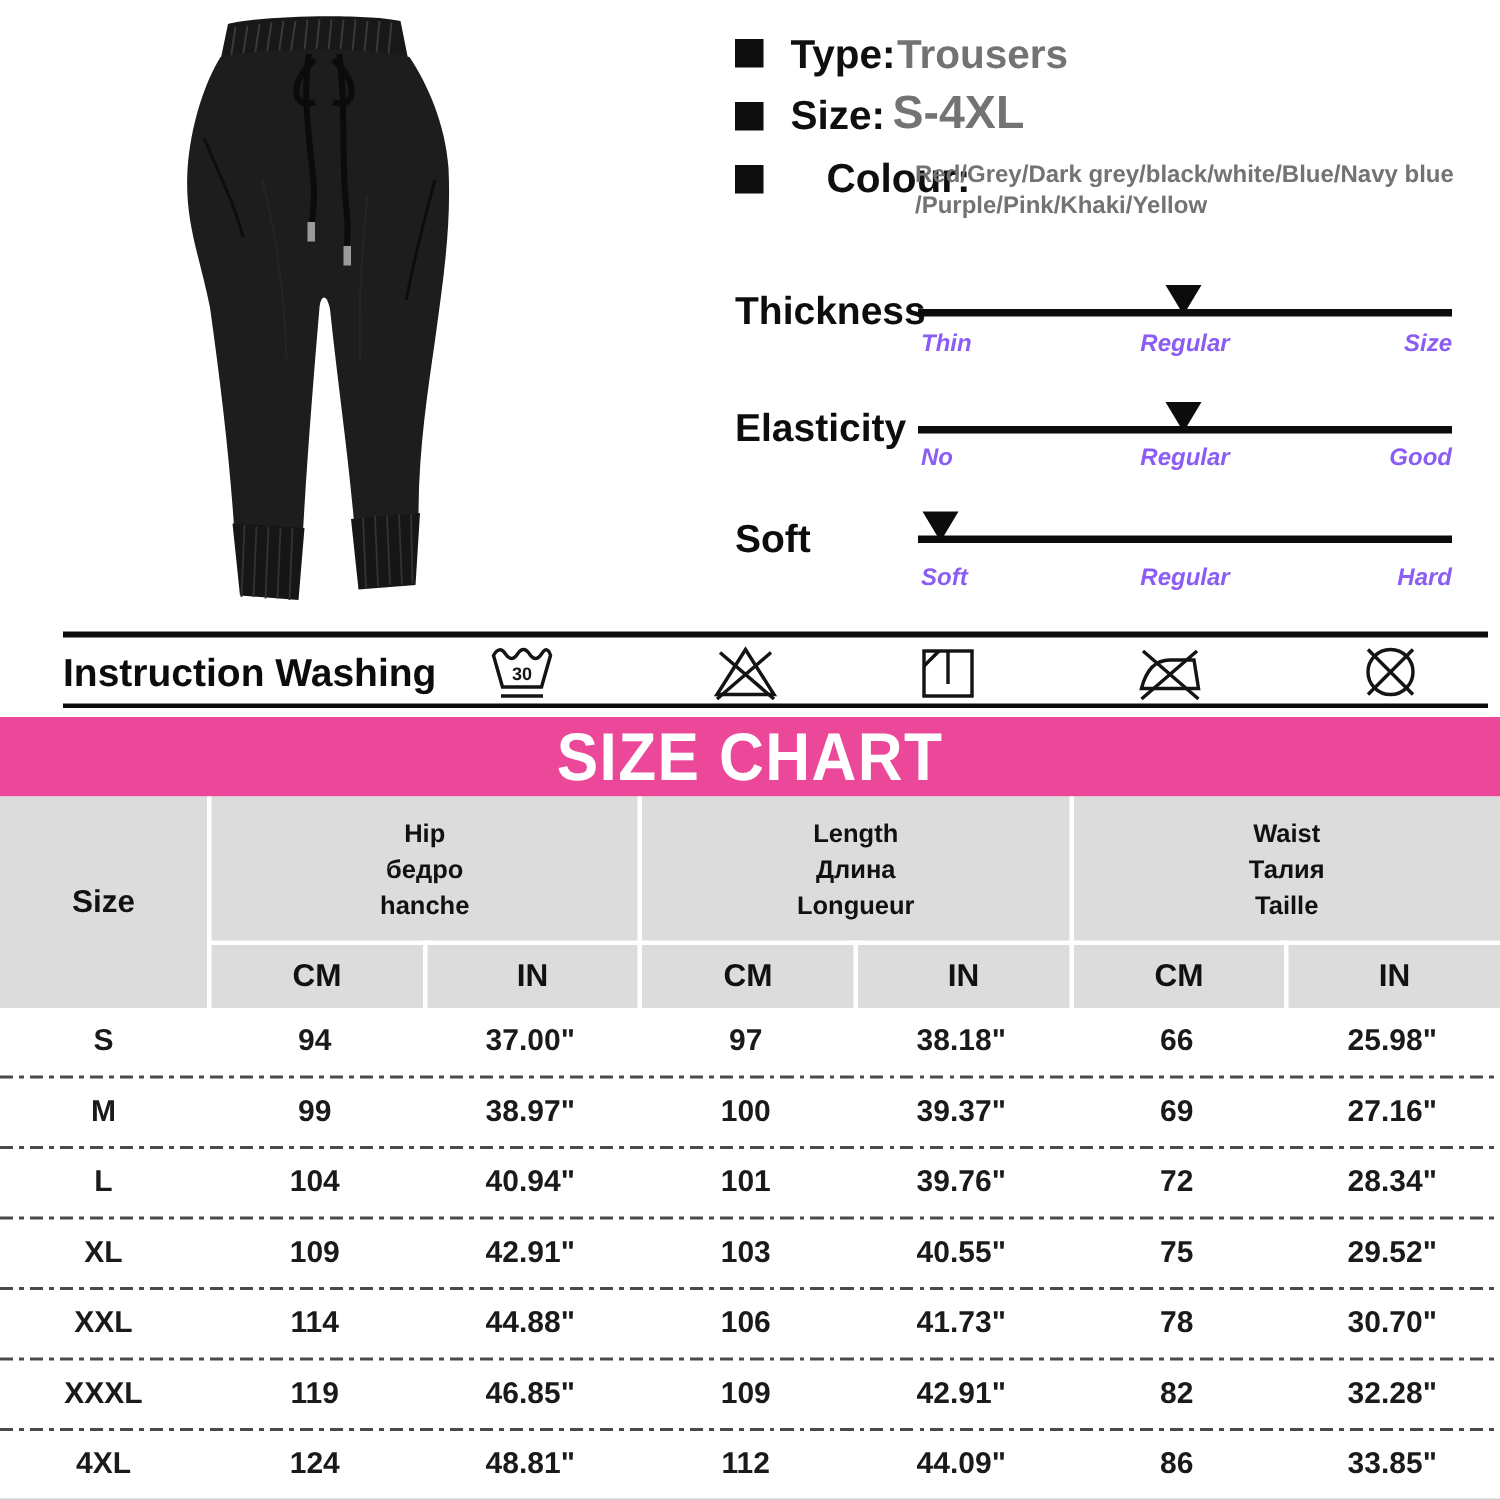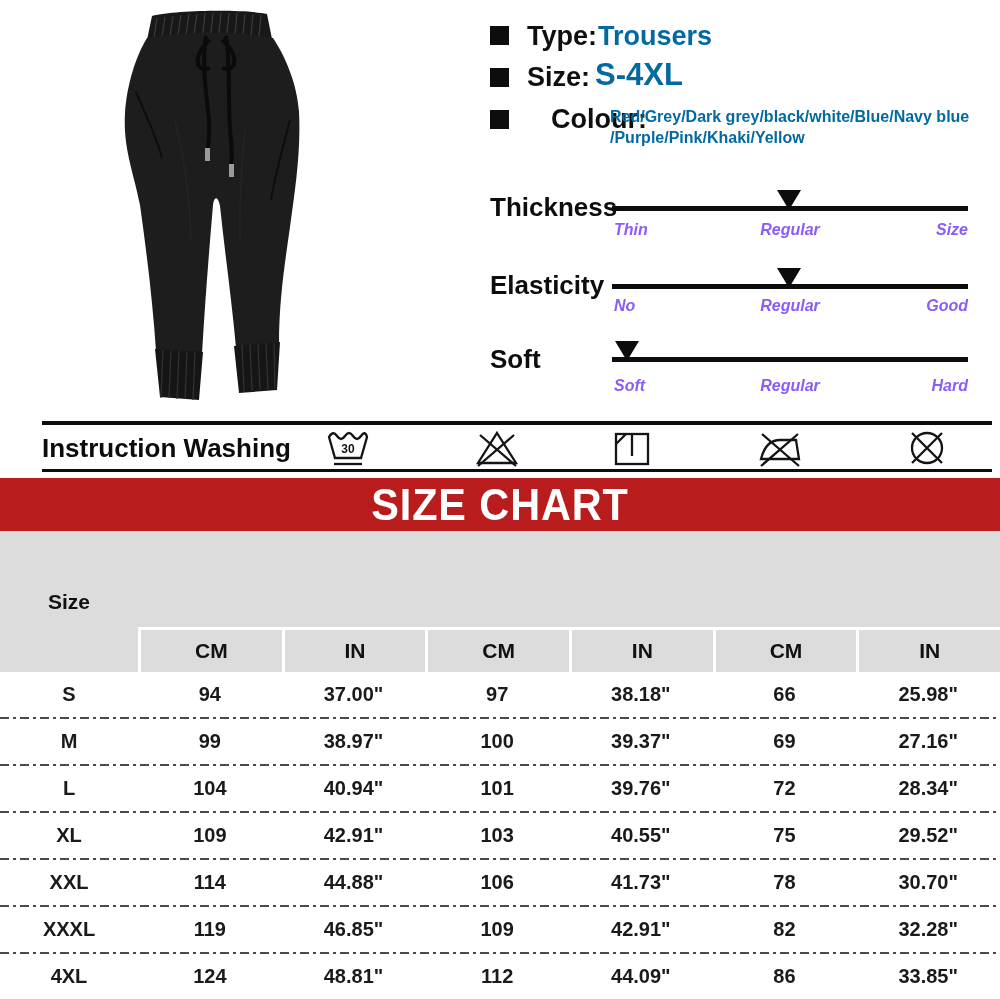--- a/index.html
+++ b/index.html
@@ -3,21 +3,21 @@
 <meta charset="utf-8">
 <style>
   html,body{margin:0;padding:0;}
   body{width:1000px;height:1000px;position:relative;background:#fff;
        font-family:"Liberation Sans", sans-serif;color:#111;overflow:hidden;}
   .abs{position:absolute;}
 
   
   .bullet{position:absolute;width:19px;height:19px;background:#0d0d0d;}
   .attr-label{position:absolute;font-size:27px;font-weight:600;color:#0f0f0f;}
-  .attr-value{position:absolute;font-size:27px;font-weight:600;color:#0369a1;}
+  .attr-value{position:absolute;font-size:27px;font-weight:600;color:#737373;}
   .attr-value.big{font-size:31px;}
   .attr-value.small{font-size:16px;font-weight:700;line-height:21px;width:375px;white-space:pre-line;}
 
   
   .slider-name{position:absolute;left:490px;font-size:26px;font-weight:600;color:#0d0d0d;}
   .track{position:absolute;left:612px;width:356px;height:5px;background:#0c0c0c;}
   .marker{position:absolute;top:-16px;width:0;height:0;transform:translateX(-50%);
           border-left:12px solid transparent;border-right:12px solid transparent;
           border-top:20px solid #0c0c0c;}
   .scale{position:absolute;left:612px;width:356px;height:20px;font-size:16px;
@@ -145,26 +145,41 @@
 <svg class="wicon" style="left:757px;" width="46" height="44" viewBox="0 0 46 44">
   <path d="M4,33 L42,33 L39,14 L23,14 C13,14 7,21 4,33 Z"></path>
   <path d="M5,8 L42,40 M41,8 L4,40"></path>
 </svg>
 <svg class="wicon" style="left:905px;top:427px;" width="44" height="42" viewBox="0 0 44 42">
   <circle cx="22" cy="21" r="15"></circle>
   <path d="M7,6 L37,36 M37,6 L7,36"></path>
 </svg>
 <div class="wline" style="top:469px;height:3px;"></div>
 
-<div class="banner" style="background: #b91c1c;">
+<div class="banner" style="background: #ec4899;">
   <span>SIZE CHART</span>
 </div>
 
 <div class="thead" style="background: rgb(220, 220, 220);">
   <div class="size-cell">Size</div>
+  <div class="group-cell">
+    <div>Hip</div>
+    <div>бедро</div>
+    <div>hanche</div>
+  </div>
+  <div class="group-cell">
+    <div>Length</div>
+    <div>Длина</div>
+    <div>Longueur</div>
+  </div>
+  <div class="group-cell">
+    <div>Waist</div>
+    <div>Талия</div>
+    <div>Taille</div>
+  </div>
   <div class="unit-cell">CM</div>
   <div class="unit-cell">IN</div>
   <div class="unit-cell">CM</div>
   <div class="unit-cell">IN</div>
   <div class="unit-cell">CM</div>
   <div class="unit-cell">IN</div>
 </div>
 
 <div class="tbody">
   <div class="trow">

